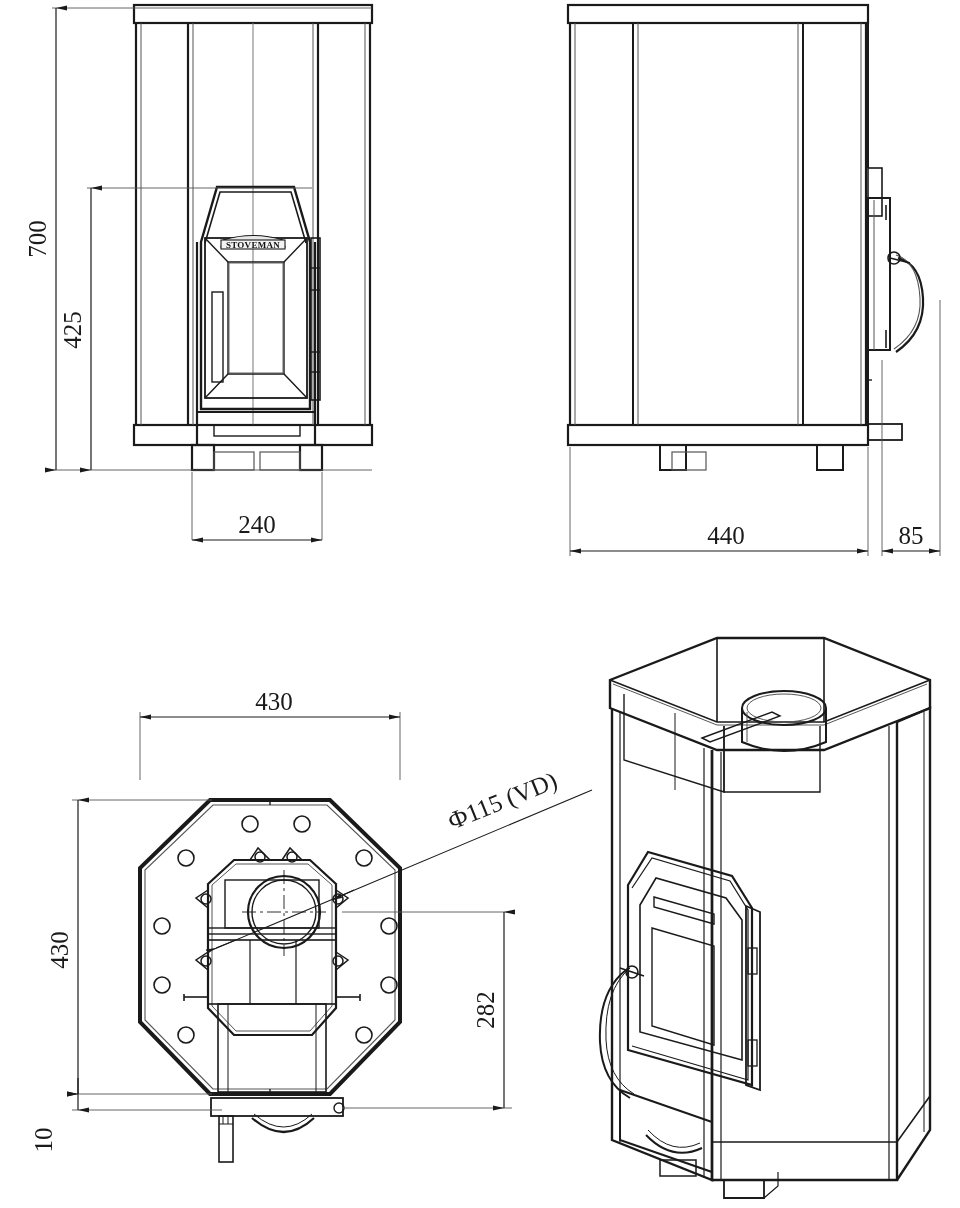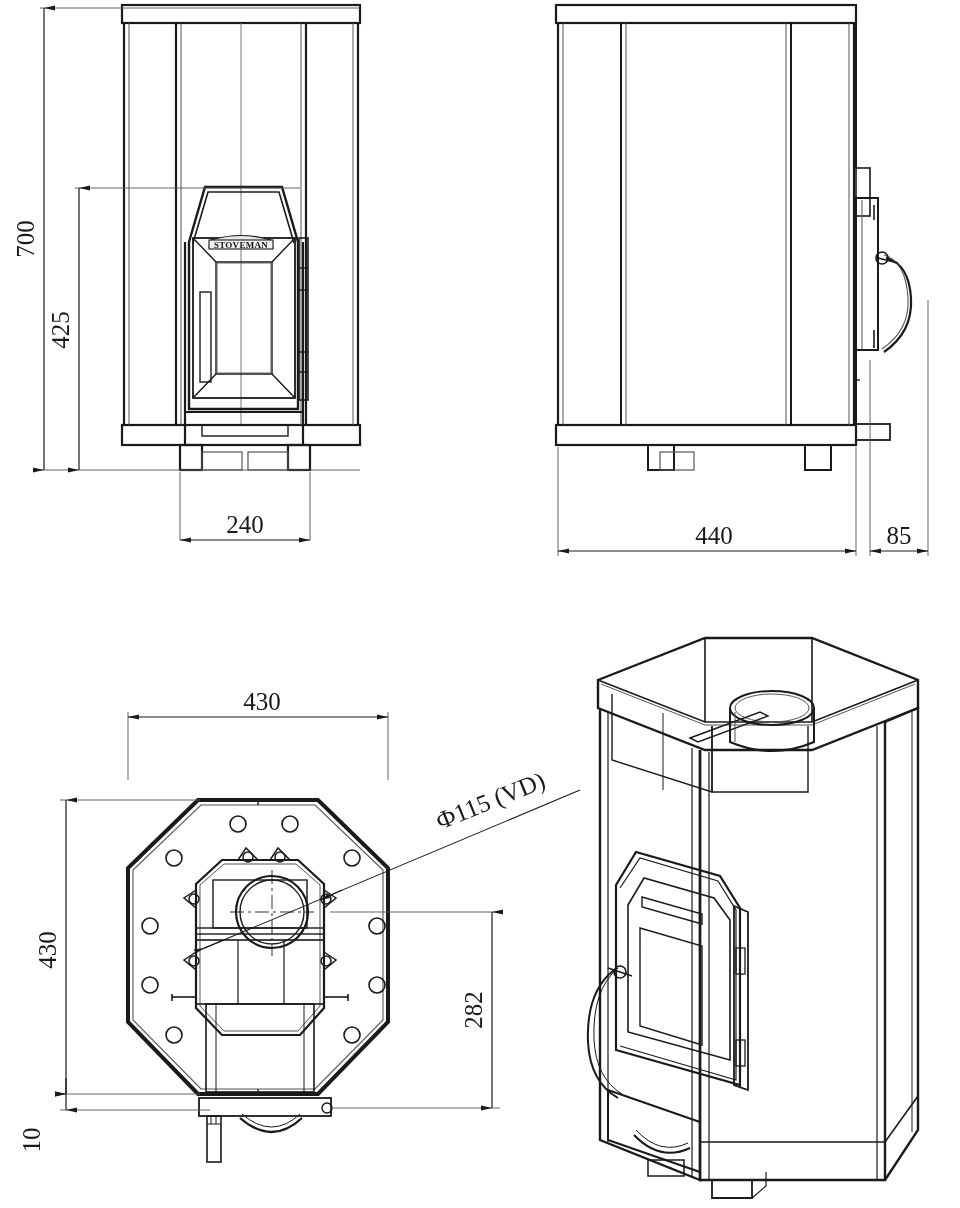--- a/index.html
+++ b/index.html
@@ -1,19 +1,19 @@
 <!DOCTYPE html>
 <html><head>
 <meta charset="utf-8">
 <title>Stove Technical Drawing</title>
 <style>
   html,body{margin:0;padding:0;background:#ffffff;}
   body{width:960px;height:1208px;position:relative;overflow:hidden;
        font-family:"Liberation Serif", serif; color:#111;}
-  #sheet{position:absolute;left:0;top:0;width:872px;height:1208px;}
+  #sheet{position:absolute;left:12px;top:0;width:872px;height:1208px;}
   svg{display:block;}
   .dimtext{font-family:"Liberation Serif", serif; font-size:25px; fill:#1a1a1a; font-weight:400;}
   .logotext{font-family:"Liberation Serif", serif; font-size:9px; fill:#111; letter-spacing:0.3px; font-weight:bold;}
 </style>
 </head>
 <body>
 
 <div id="sheet">
 <svg width="960" height="1208" viewBox="0 0 960 1208" xmlns="http://www.w3.org/2000/svg">
   <defs>

